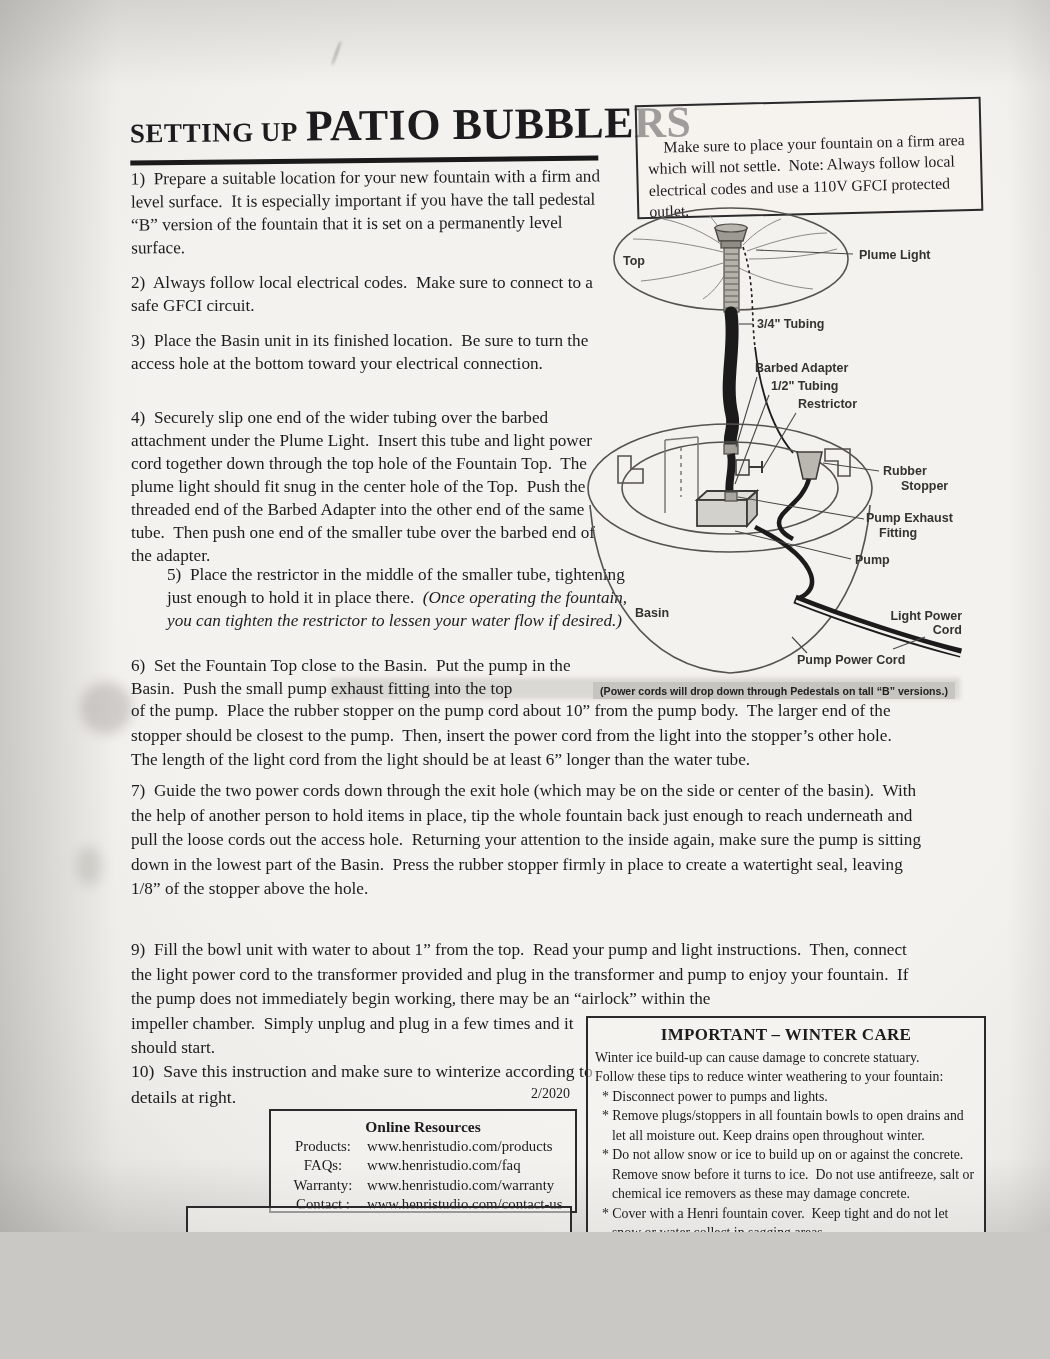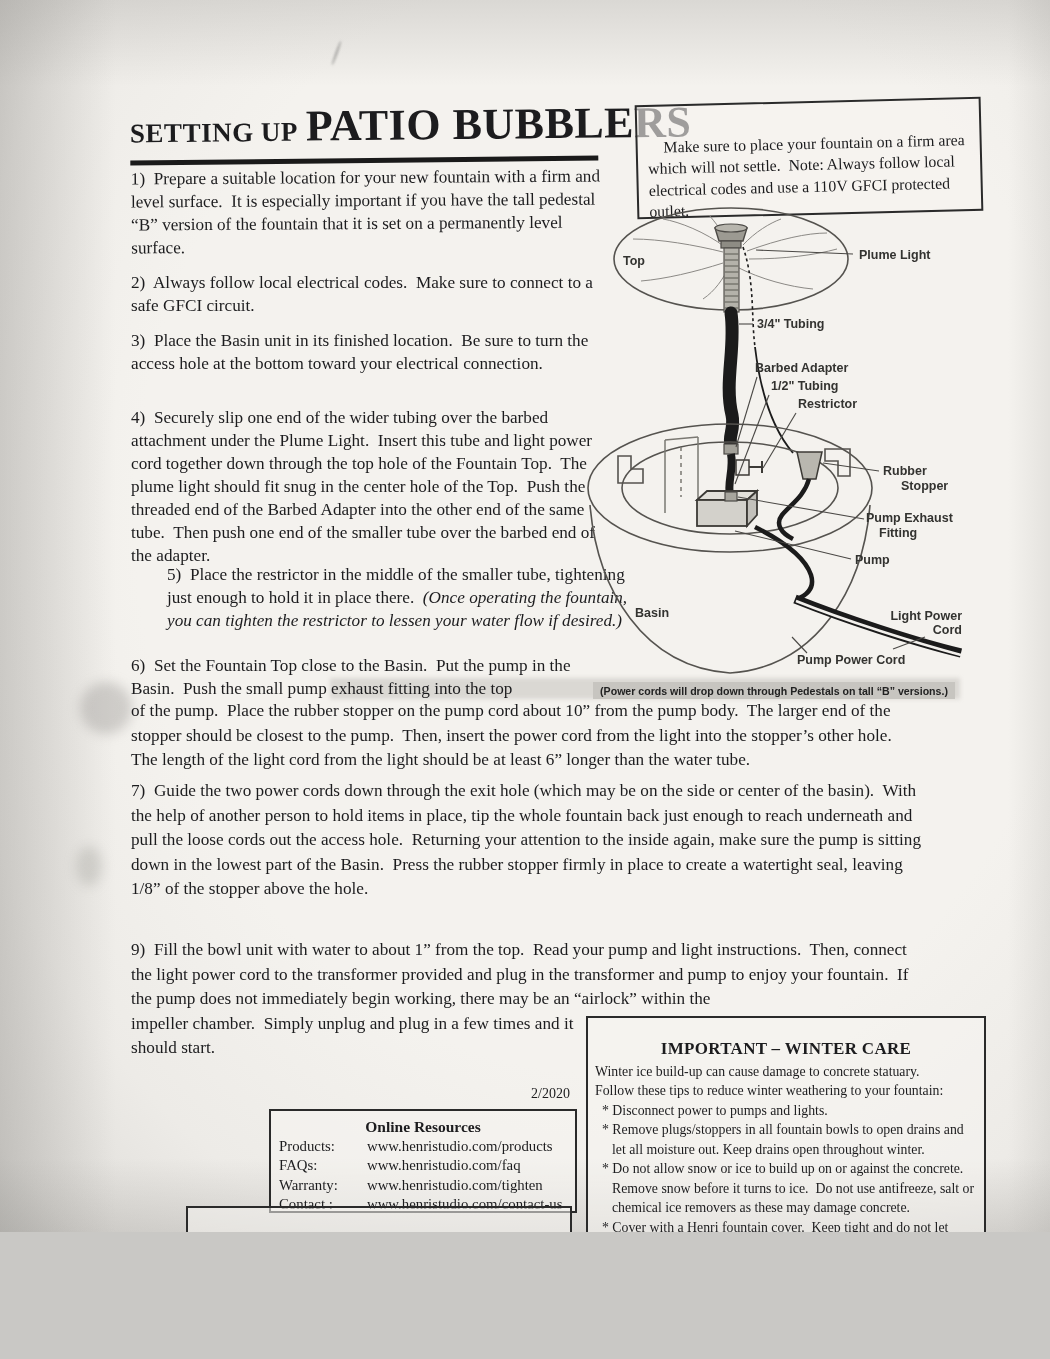--- a/index.html
+++ b/index.html
@@ -46,30 +46,30 @@
   .date{position:absolute;left:531px;top:1086px;font-size:14px;}
   .ital{font-style:italic;}
 
   .notebox{position:absolute;left:636px;top:101px;width:322px;height:94px;
     border:2px solid #2a2a2a;padding:8px 10px;font-size:15.8px;line-height:21.5px;
     white-space:pre-wrap;transform:rotate(-1.4deg);background:rgba(246,244,240,.6);}
 
   .winterbox{position:absolute;left:586px;top:1016px;width:382px;height:230px;
     border:2px solid #2a2a2a;padding:5px 7px;font-size:13.8px;line-height:19.5px;
     background:rgba(246,244,240,.55);}
-  .wtitle{text-align:center;font-weight:bold;font-size:17px;letter-spacing:.3px;margin:16px 0 3px 0;}
+  .wtitle{text-align:center;font-weight:bold;font-size:17px;letter-spacing:.3px;margin:2px 0 3px 0;}
   .wline{white-space:pre-wrap;}
   .wbullet{padding-left:17px;text-indent:-10px;white-space:pre-wrap;}
 
   .resbox{position:absolute;left:269px;top:1109px;width:288px;height:88px;
     border:2px solid #2a2a2a;padding:6px 8px;font-size:14.8px;line-height:19.5px;
     background:rgba(246,244,240,.55);}
   .rtitle{font-weight:bold;text-align:center;font-size:15.5px;margin-bottom:0;}
   .rrow{display:flex;}
-  .rlabel{width:88px;flex:0 0 88px;}
+  .rlabel{width:88px;flex:0 0 88px;text-align:center;}
   .rurl{}
 
   .cautionbox{position:absolute;left:186px;top:1206px;width:364px;height:44px;
     border:2px solid #2a2a2a;padding:5px 9px;font-size:11px;line-height:21px;
     white-space:pre-wrap;background:rgba(246,244,240,.55);}
 
   .diagram{position:absolute;left:585px;top:197px;width:380px;height:505px;}
   .dlabel{font-family:"Liberation Sans","DejaVu Sans",sans-serif;font-size:12.5px;
           font-weight:bold;fill:#333330;}
   .dcaption{font-family:"Liberation Sans","DejaVu Sans",sans-serif;font-size:10.6px;
@@ -100,20 +100,21 @@
   <div class="para col s1">1)  Prepare a suitable location for your new fountain with a firm and level surface.  It is especially important if you have the tall pedestal “B” version of the fountain that it is set on a permanently level surface.</div>
   <div class="para col s2">2)  Always follow local electrical codes.  Make sure to connect to a safe GFCI circuit.</div>
   <div class="para col s3">3)  Place the Basin unit in its finished location.  Be sure to turn the access hole at the bottom toward your electrical connection.</div>
   <div class="para col s4">4)  Securely slip one end of the wider tubing over the barbed attachment under the Plume Light.  Insert this tube and light power cord together down through the top hole of the Fountain Top.  The plume light should fit snug in the center hole of the Top.  Push the threaded end of the Barbed Adapter into the other end of the same tube.  Then push one end of the smaller tube over the barbed end of the adapter.</div>
   <div class="para col s5"><span>5)  Place the restrictor in the middle of the smaller tube, tightening just enough to hold it in place there.  </span><span class="ital">(Once operating the fountain, you can tighten the restrictor to lessen your water flow if desired.)</span></div>
   <div class="para col s6a">6)  Set the Fountain Top close to the Basin.  Put the pump in the Basin.  Push the small pump exhaust fitting into the top</div>
   <div class="para wide s6b">of the pump.  Place the rubber stopper on the pump cord about 10” from the pump body.  The larger end of the stopper should be closest to the pump.  Then, insert the power cord from the light into the stopper’s other hole.  The length of the light cord from the light should be at least 6” longer than the water tube.</div>
   <div class="para wide s7">7)  Guide the two power cords down through the exit hole (which may be on the side or center of the basin).  With the help of another person to hold items in place, tip the whole fountain back just enough to reach underneath and pull the loose cords out the access hole.  Returning your attention to the inside again, make sure the pump is sitting down in the lowest part of the Basin.  Press the rubber stopper firmly in place to create a watertight seal, leaving 1/8” of the stopper above the hole.</div>
   <div class="para wide s9a">9)  Fill the bowl unit with water to about 1” from the top.  Read your pump and light instructions.  Then, connect the light power cord to the transformer provided and plug in the transformer and pump to enjoy your fountain.  If the pump does not immediately begin working, there may be an “airlock” within the</div>
   <div class="para col s9b">impeller chamber.  Simply unplug and plug in a few times and it should start.</div>
+  <div class="para col s10">10)  Save this instruction and make sure to winterize according to details at right.</div>
   <div class="date">2/2020</div>
 
   <svg class="diagram" viewBox="0 0 380 505">
 
     <ellipse cx="146" cy="62" rx="117" ry="51" fill="#f6f4f0" class="thin"></ellipse>
     <g>
       <path class="ray" d="M138,55 C110,48 75,42 48,42"></path>
       <path class="ray" d="M140,50 C120,35 95,25 78,22"></path>
       <path class="ray" d="M144,48 C138,35 130,25 124,18"></path>
       <path class="ray" d="M158,48 C170,35 185,26 196,22"></path>
@@ -238,21 +239,21 @@
     <div class="rrow">
       <span class="rlabel">Products:</span>
       <span class="rurl">www.henristudio.com/products</span>
     </div>
     <div class="rrow">
       <span class="rlabel">FAQs:</span>
       <span class="rurl">www.henristudio.com/faq</span>
     </div>
     <div class="rrow">
       <span class="rlabel">Warranty:</span>
-      <span class="rurl">www.henristudio.com/tighten</span>
+      <span class="rurl">www.henristudio.com/warranty</span>
     </div>
     <div class="rrow">
       <span class="rlabel">Contact :</span>
       <span class="rurl">www.henristudio.com/contact-us</span>
     </div>
   </div>
 
   <div class="cautionbox">
     <span>Caution:  The use of Chlorine or Chlorine Bleach or water coloring additives may damage the finish of your fountain.</span>
   </div>

